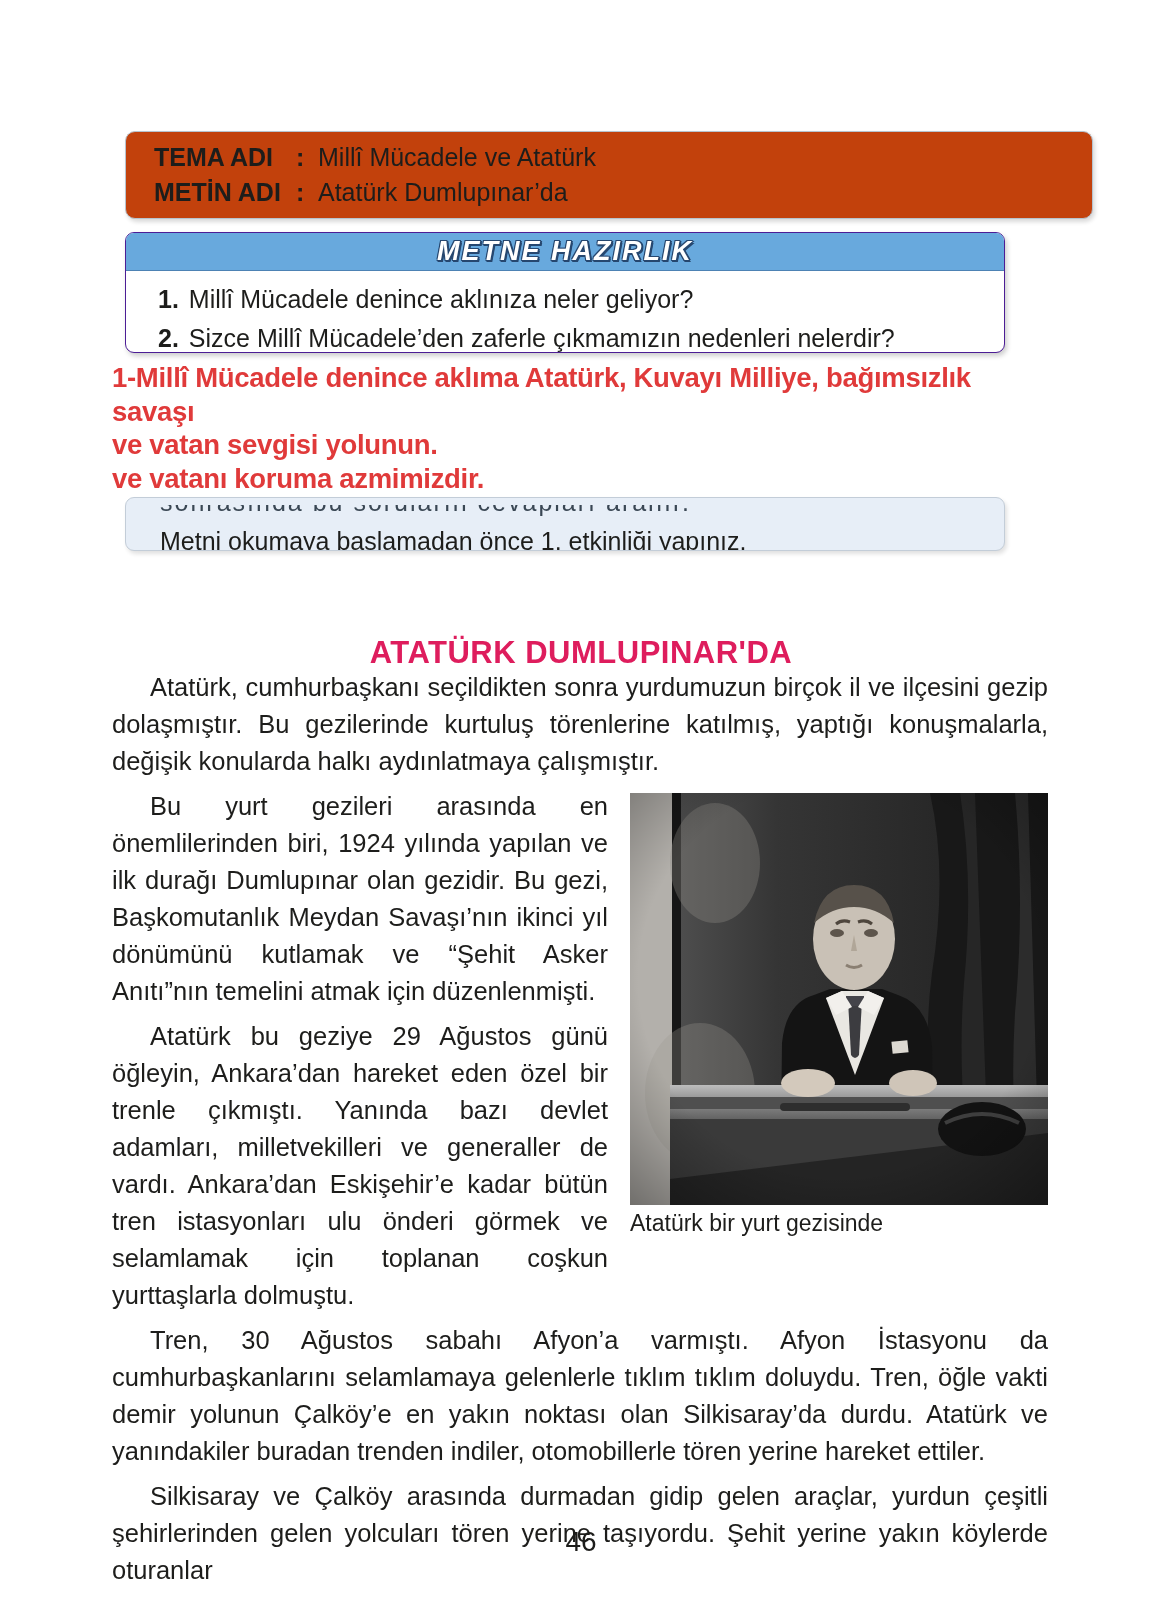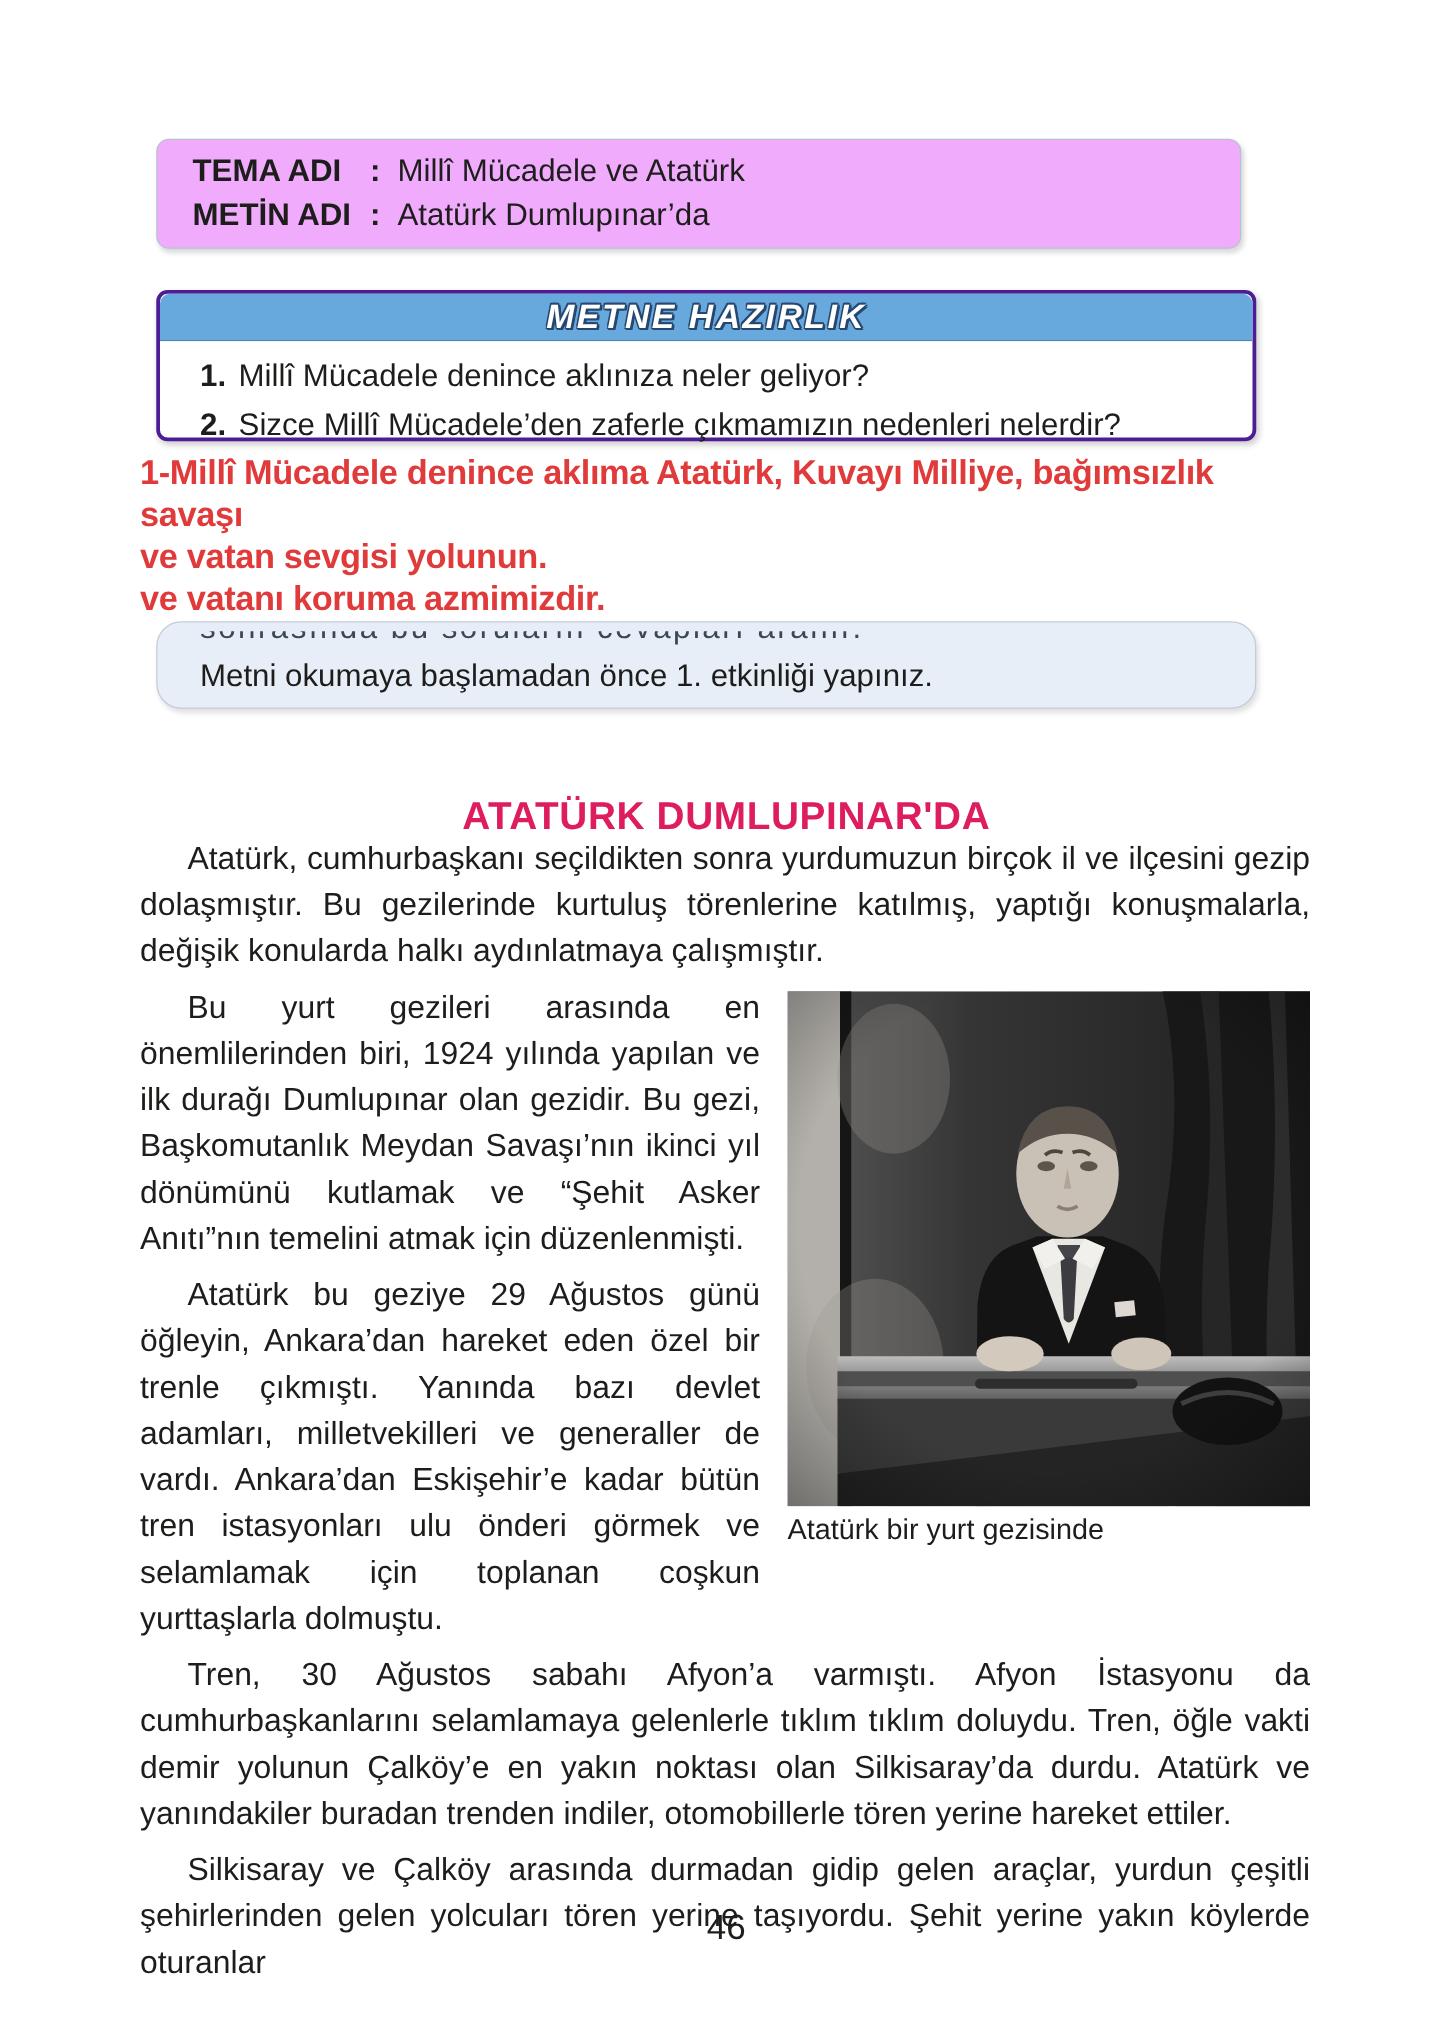--- a/index.html
+++ b/index.html
@@ -3,33 +3,33 @@
 <meta charset="utf-8">
 <style>
   html,body { margin:0; padding:0; background:#ffffff; }
   .page {
     position:relative; width:1162px; height:1615px; background:#ffffff;
     font-family:"Liberation Sans", sans-serif; color:#1d1d1b; overflow:hidden;
   }
 
   
   .header-box {
-    position:absolute; left:125px; top:111px; width:868px; height:88px;
-    background:#f0abfc; border:1px solid #b7c3ce; border-radius:10px;
+    position:absolute; left:125px; top:131px; width:968px; height:88px;
+    background:#c2410c; border:1px solid #b7c3ce; border-radius:10px;
     box-shadow:2px 3px 4px rgba(0,0,0,.15);
     padding:8px 0 0 28px; box-sizing:border-box;
   }
   .hrow { display:flex; font-size:25px; line-height:35px; }
   .hrow .lbl { font-weight:bold; width:142px; }
   .hrow .sep { font-weight:bold; width:22px; }
 
   
   .prep-box {
     position:absolute; left:125px; top:232px; width:880px; height:121px;
-    background:#ffffff; border:3px solid #4c1d95; border-radius:9px;
+    background:#ffffff; border:1px solid #4c1d95; border-radius:9px;
     box-shadow:2px 3px 5px rgba(0,0,0,.20); box-sizing:border-box;
   }
   .prep-bar {
     height:37px; background:#68a9dd; border-radius:8px 8px 0 0;
     display:flex; align-items:center; justify-content:center;
     border-bottom:1px solid #4d82b4;
   }
   .prep-title {
     font-size:27px; font-weight:bold; font-style:italic; color:#ffffff;
     letter-spacing:2px;
@@ -42,22 +42,22 @@
 
   
   .answers {
     position:absolute; left:112px; top:361px; width:948px;
     font-size:27.5px; font-weight:bold; line-height:33.5px;
     letter-spacing:-0.3px; z-index:5;
   }
 
   
   .note-box {
-    position:absolute; left:125px; top:497px; width:880px; height:70px;
-    background:#e7eef7; border:1px solid #c3cdd8; border-radius:20px;
+    position:absolute; left:125px; top:497px; width:880px; height:54px;
+    background:#e7eef7; border:1px solid #c3cdd8; border-radius:9px;
     box-shadow:2px 3px 4px rgba(0,0,0,.12);
     padding:7px 32px 0 34px; box-sizing:border-box; overflow:hidden;
   }
   .clipped-line { height:11px; overflow:hidden; position:relative; }
   .clipped-line span {
     position:absolute; left:0; top:-17px; font-size:25px; color:#3a4754;
     letter-spacing:2px;
   }
   .note-text { font-size:25px; line-height:32px; margin-top:9px; }
 

